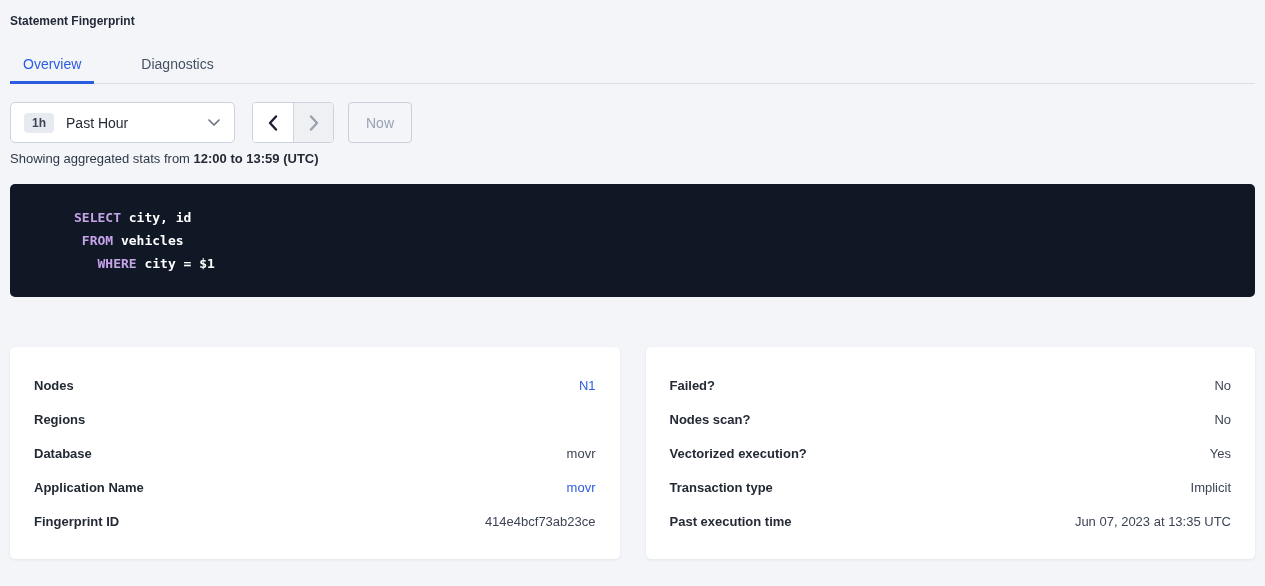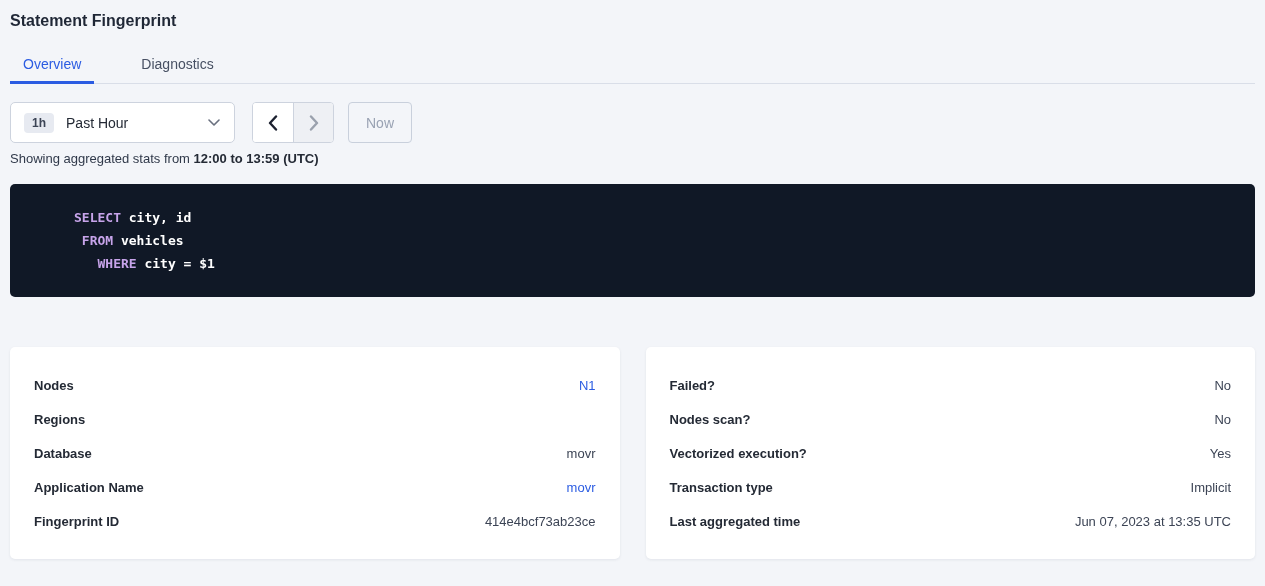--- a/index.html
+++ b/index.html
@@ -9,21 +9,21 @@
     background: #f3f5f9;
     font-family: "Liberation Sans", sans-serif;
     color: #242a35;
     overflow: hidden;
   }
   .page { padding: 0 10px; }
 
   
   .page-title {
     margin: 0; padding-top: 11px;
-    font-size: 16px; font-weight: 700; line-height: 20px;
+    font-size: 12px; font-weight: 700; line-height: 20px;
     color: #1f2736;
   }
 
   
   .tabs {
     display: flex; margin-top: 15px;
     border-bottom: 1px solid #d9dee8;
   }
   .tab {
     padding: 10px 13px 9px;
@@ -195,19 +195,19 @@
       </div>
       <div class="card-row">
         <span class="row-label">Vectorized execution?</span>
         <span class="row-value">Yes</span>
       </div>
       <div class="card-row">
         <span class="row-label">Transaction type</span>
         <span class="row-value">Implicit</span>
       </div>
       <div class="card-row">
-        <span class="row-label">Last aggregated time</span>
+        <span class="row-label">Past execution time</span>
         <span class="row-value">Jun 07, 2023 at 13:35 UTC</span>
       </div>
     </section>
 
   </div>
 </div>
 
 </body></html>

